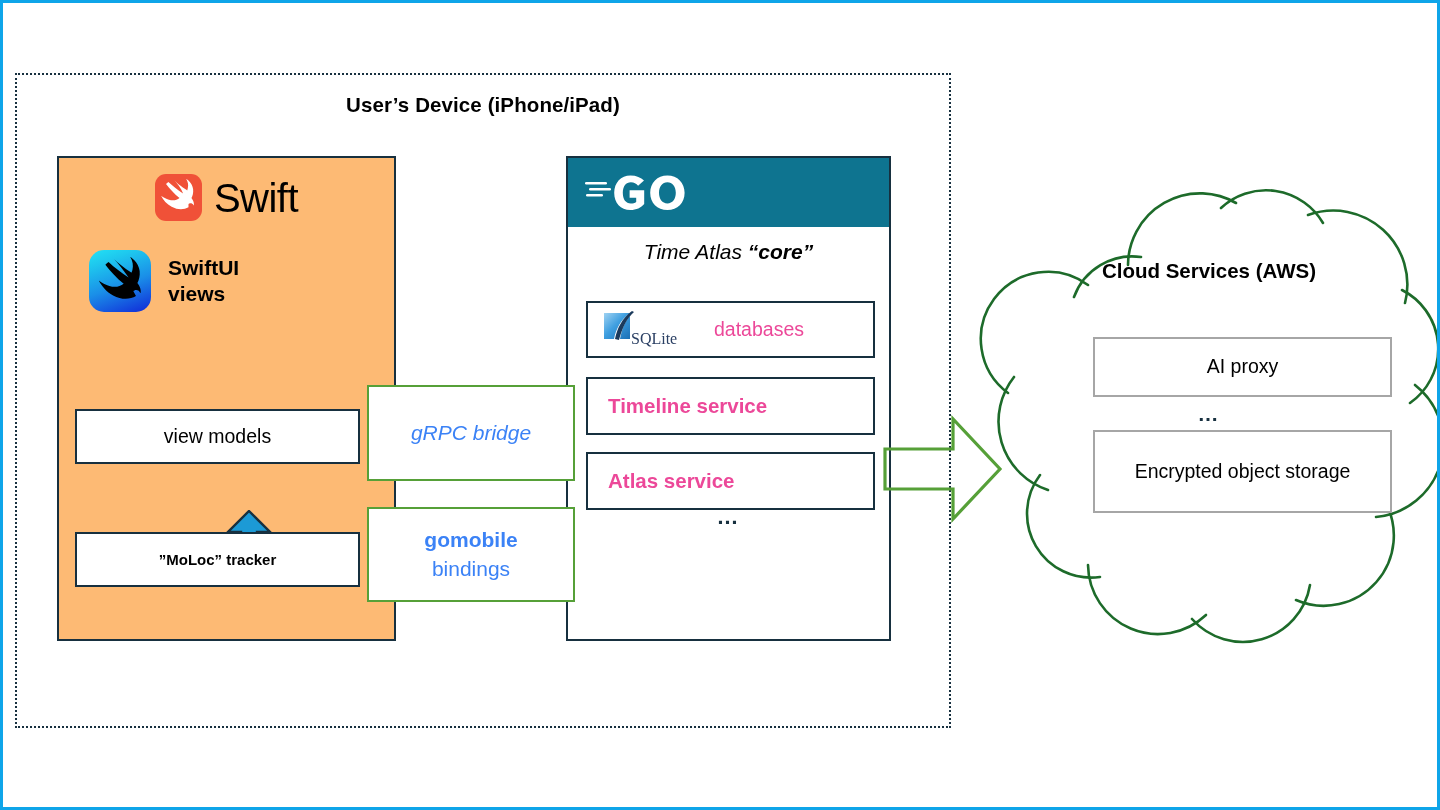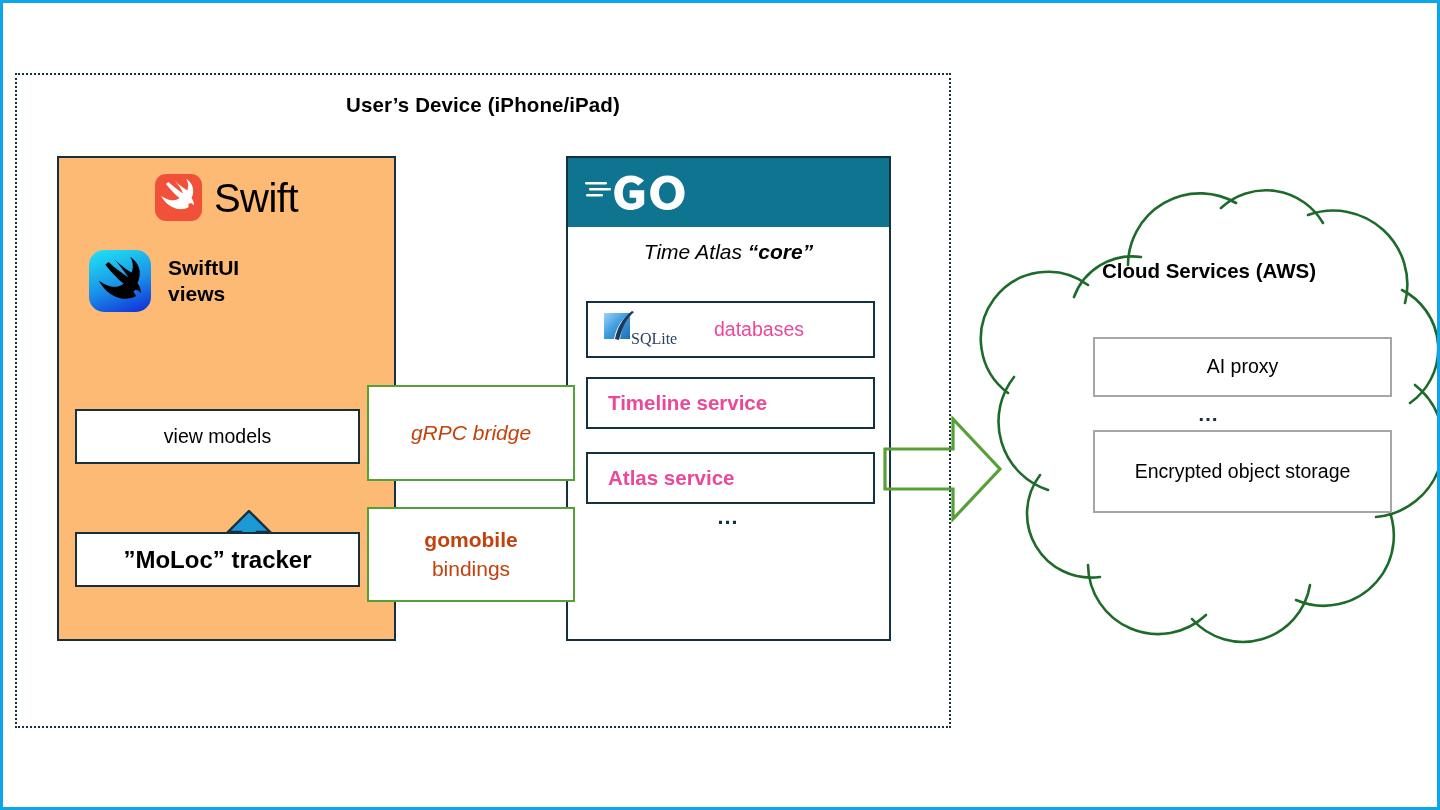--- a/index.html
+++ b/index.html
@@ -130,21 +130,21 @@
   }
   #view-models-box {
     top: 251px;
     height: 55px;
     font-size: 19.5px;
     font-weight: 400;
   }
   #moloc-tracker-box {
     top: 374px;
     height: 55px;
-    font-size: 24px;
+    font-size: 15px;
     font-weight: bold;
   }
 
   
   #go-panel {
     position: absolute;
     left: 563px;
     top: 153px;
     width: 325px;
     height: 485px;
@@ -199,21 +199,21 @@
   .sqlite-mark { width: 80px; height: 40px; flex: none; }
   .sqlite-mark svg { display:block; width:100%; height:100%; }
   #db-label { font-size: 19.5px; font-weight: 400; margin-left: 21px; }
 
   .go-svc {
     display: flex;
     align-items: center;
     padding-left: 20px;
     font-size: 20.5px;
     font-weight: bold;
-    height: 52px;
+    height: 58px;
   }
   #timeline-box { top: 219px; }
   #sync-box { top: 294px; }
   #moloc-pipeline-box { top: 385px; }
 
   #go-ellipsis {
     position: absolute;
     left: 0;
     top: 348px;
     width: 100%;
@@ -230,21 +230,21 @@
     position: absolute;
     left: 364px;
     width: 208px;
     border: 2.5px solid #56a038;
     box-sizing: border-box;
     background: #ffffff;
     display: flex;
     flex-direction: column;
     align-items: center;
     justify-content: center;
-    color: #c2410c;
+    color: #3b82f6;
     z-index: 5;
   }
   #grpc-bridge {
     top: 382px;
     height: 96px;
     font-size: 21px;
     font-style: italic;
     font-weight: 400;
   }
   #gomobile-bridge {

